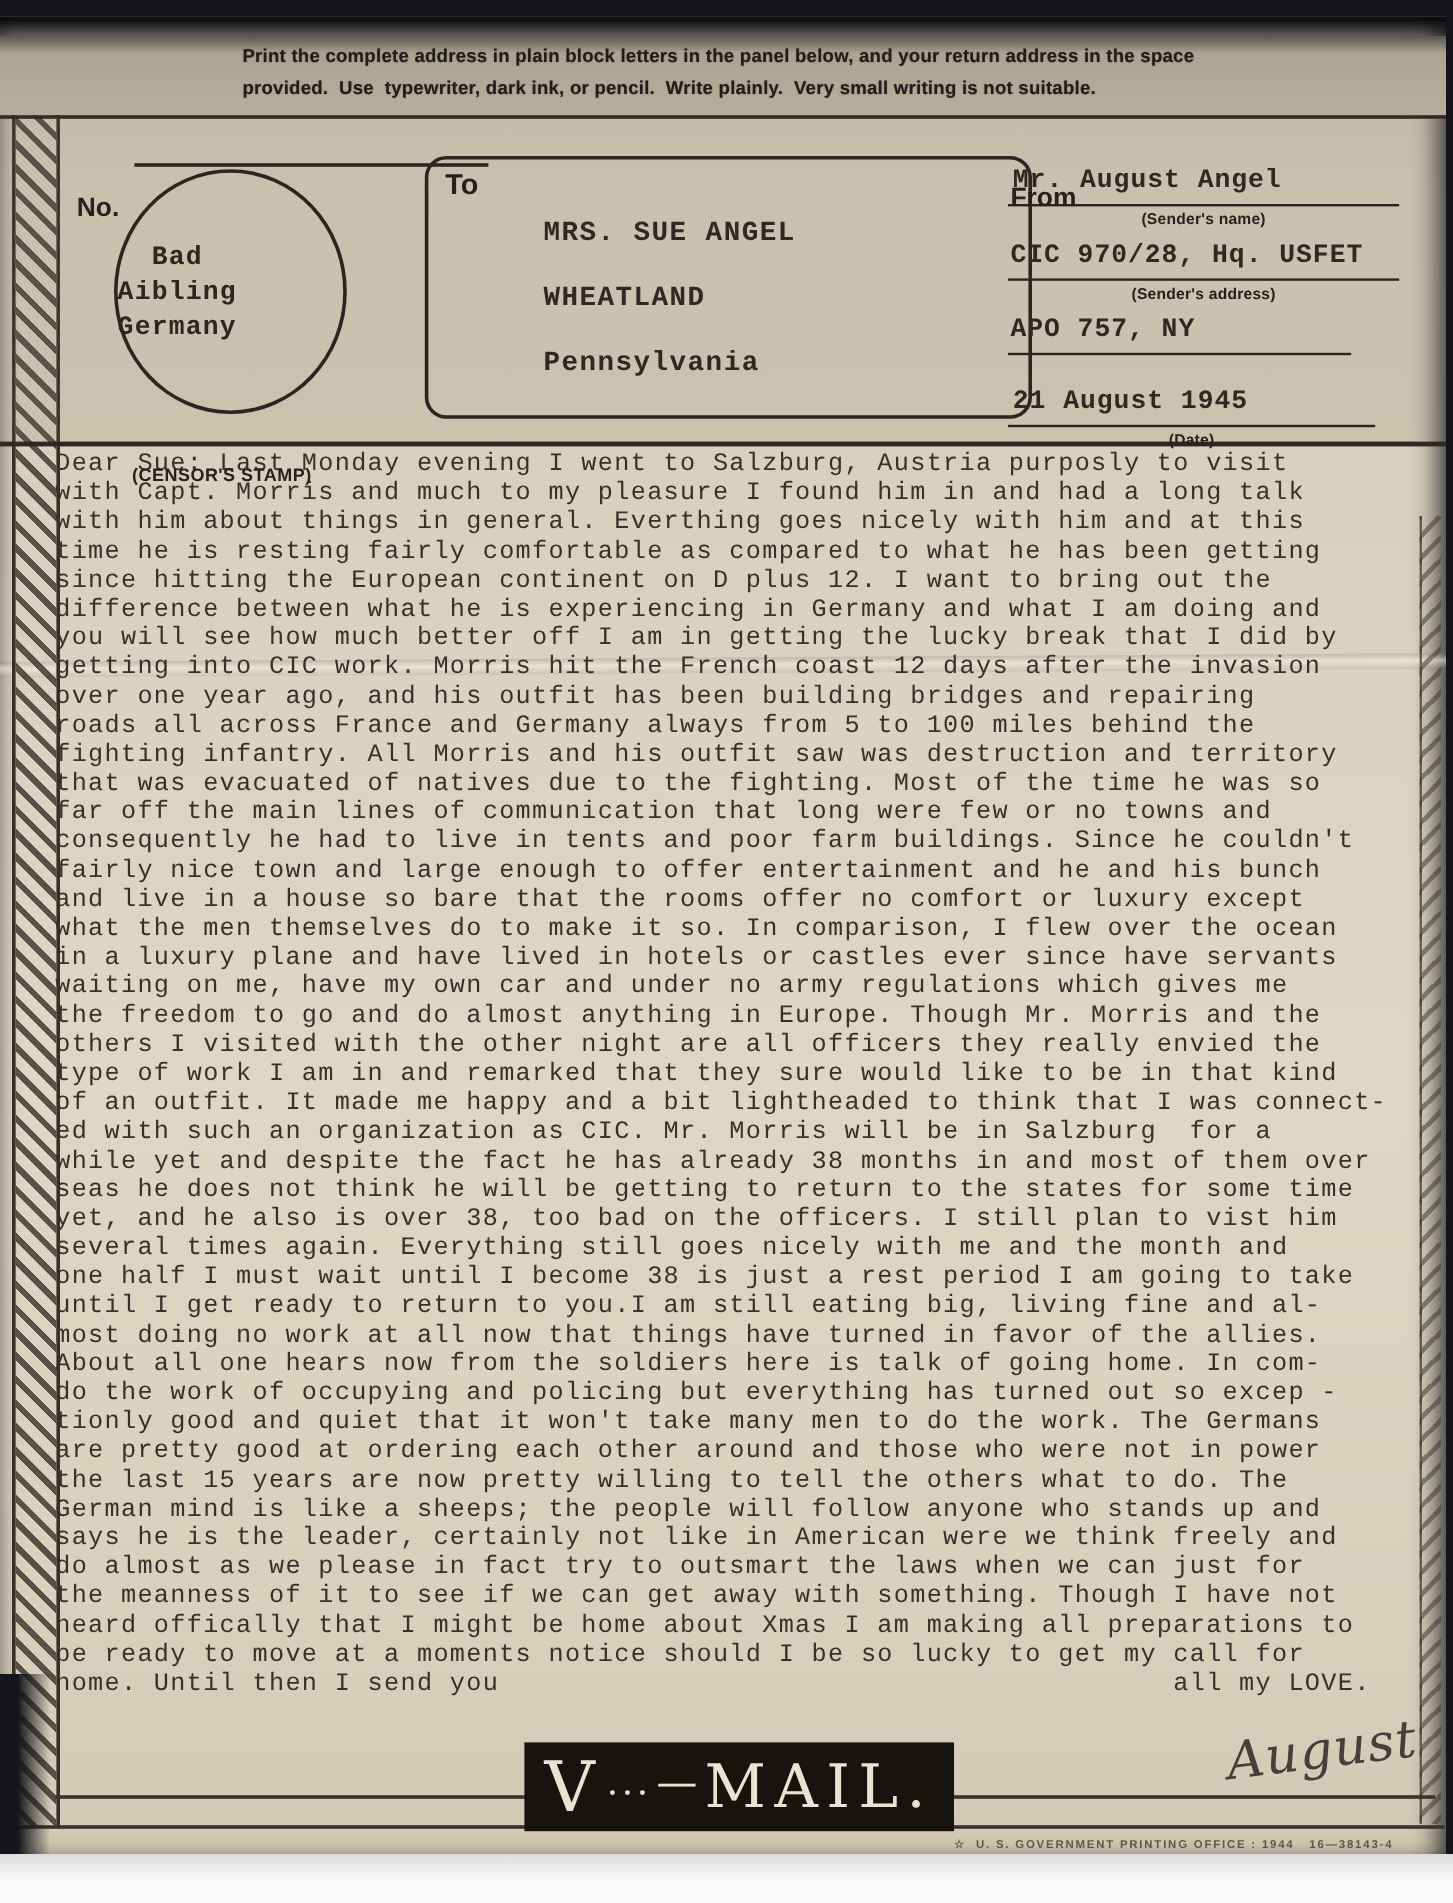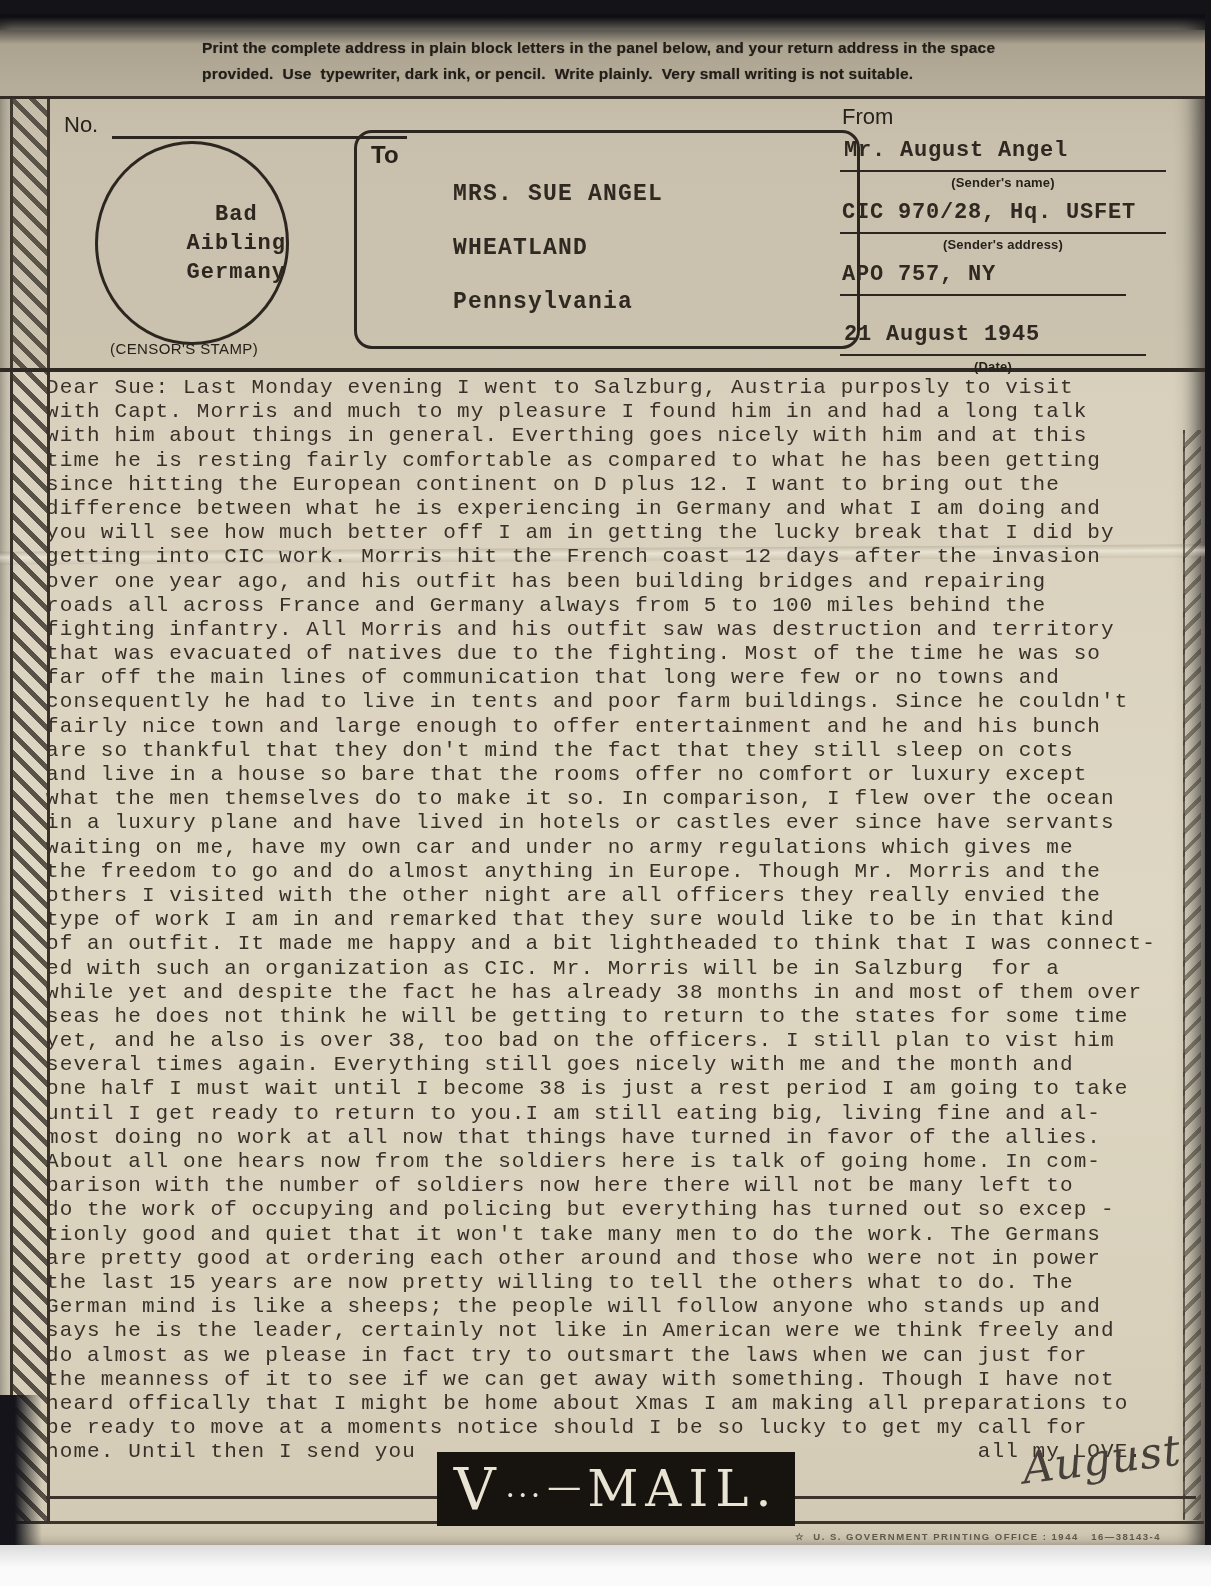--- a/index.html
+++ b/index.html
@@ -28,26 +28,26 @@
          background:repeating-linear-gradient(135deg,rgba(56,49,41,0) 0 9px,rgba(56,49,41,.5) 9px 13px);}
   
   .banner{position:absolute;left:0;top:30px;width:1205px;height:66px;z-index:3;
          background:linear-gradient(180deg,#a89f8c,#b5ac99 85%);border-bottom:3px solid #322c25;}
   .banner .bl{position:absolute;left:202px;white-space:pre;font-weight:bold;font-size:15.5px;
          color:#211d18;text-shadow:0 0 1px rgba(33,29,24,.55);letter-spacing:.2px;}
   .bl1{top:9px;} .bl2{top:35px;}
   
   .address-bg{position:absolute;left:0;top:99px;width:1205px;height:269px;z-index:2;
          background:rgba(118,108,90,.13);border-bottom:4px solid #2e2922;}
-  .form-label{font-weight:normal;color:#26211b;z-index:4;position:absolute;}
+  .form-label{font-weight:bold;color:#26211b;z-index:4;position:absolute;margin-top:48px;}
   .no-label{left:64px;top:112px;font-size:22px;}
   .no-line{position:absolute;left:112px;top:136px;width:295px;border-bottom:3px solid #2b2620;z-index:4;}
   .censor-circle{position:absolute;left:95px;top:141px;width:188px;height:198px;
          border:3.5px solid #2b2620;border-radius:50%;z-index:4;
-         display:flex;align-items:center;justify-content:flex-end;text-align:center;}
+         display:flex;align-items:center;justify-content:flex-start;text-align:center;}
   .censor-text{font-family:"Liberation Mono",monospace;font-size:22px;line-height:29px;
          color:#2d2720;font-weight:bold;letter-spacing:1px;}
   .censor-caption{left:110px;top:340px;font-size:15px;letter-spacing:.4px;}
   .to-box{position:absolute;left:318px;top:130px;width:500px;height:213px;
          border:3.5px solid #2b2620;border-radius:18px;z-index:4;margin-left:36px;}
   .to-label{left:14px;top:8px;font-size:24px;position:absolute;font-weight:bold;color:#26211b;}
   .typed{font-family:"Liberation Mono",monospace;color:#2f2921;position:absolute;z-index:4;white-space:pre;}
   .rcp{left:96px;font-size:23px;letter-spacing:1.2px;font-weight:bold;}
   .rcp1{top:48px;} .rcp2{top:102px;} .rcp3{top:156px;}
   .from-col{position:absolute;left:840px;top:104px;width:330px;height:264px;z-index:4;}
@@ -140,39 +140,37 @@
       <div class="tline">difference between what he is experiencing in Germany and what I am doing and</div>
       <div class="tline">you will see how much better off I am in getting the lucky break that I did by</div>
       <div class="tline">getting into CIC work. Morris hit the French coast 12 days after the invasion</div>
       <div class="tline">over one year ago, and his outfit has been building bridges and repairing</div>
       <div class="tline">roads all across France and Germany always from 5 to 100 miles behind the</div>
       <div class="tline">fighting infantry. All Morris and his outfit saw was destruction and territory</div>
       <div class="tline">that was evacuated of natives due to the fighting. Most of the time he was so</div>
       <div class="tline">far off the main lines of communication that long were few or no towns and</div>
       <div class="tline">consequently he had to live in tents and poor farm buildings. Since he couldn't</div>
       <div class="tline">fairly nice town and large enough to offer entertainment and he and his bunch</div>
-      <div class="tline">are so thankful that they don't mind the fact that they still sleep on cots</div>
       <div class="tline">and live in a house so bare that the rooms offer no comfort or luxury except</div>
       <div class="tline">what the men themselves do to make it so. In comparison, I flew over the ocean</div>
       <div class="tline">in a luxury plane and have lived in hotels or castles ever since have servants</div>
       <div class="tline">waiting on me, have my own car and under no army regulations which gives me</div>
       <div class="tline">the freedom to go and do almost anything in Europe. Though Mr. Morris and the</div>
       <div class="tline">others I visited with the other night are all officers they really envied the</div>
       <div class="tline">type of work I am in and remarked that they sure would like to be in that kind</div>
       <div class="tline">of an outfit. It made me happy and a bit lightheaded to think that I was connect-</div>
       <div class="tline">ed with such an organization as CIC. Mr. Morris will be in Salzburg  for a</div>
       <div class="tline">while yet and despite the fact he has already 38 months in and most of them over</div>
       <div class="tline">seas he does not think he will be getting to return to the states for some time</div>
       <div class="tline">yet, and he also is over 38, too bad on the officers. I still plan to vist him</div>
       <div class="tline">several times again. Everything still goes nicely with me and the month and</div>
       <div class="tline">one half I must wait until I become 38 is just a rest period I am going to take</div>
       <div class="tline">until I get ready to return to you.I am still eating big, living fine and al-</div>
       <div class="tline">most doing no work at all now that things have turned in favor of the allies.</div>
       <div class="tline">About all one hears now from the soldiers here is talk of going home. In com-</div>
-      <div class="tline">parison with the number of soldiers now here there will not be many left to</div>
       <div class="tline">do the work of occupying and policing but everything has turned out so excep -</div>
       <div class="tline">tionly good and quiet that it won't take many men to do the work. The Germans</div>
       <div class="tline">are pretty good at ordering each other around and those who were not in power</div>
       <div class="tline">the last 15 years are now pretty willing to tell the others what to do. The</div>
       <div class="tline">German mind is like a sheeps; the people will follow anyone who stands up and</div>
       <div class="tline">says he is the leader, certainly not like in American were we think freely and</div>
       <div class="tline">do almost as we please in fact try to outsmart the laws when we can just for</div>
       <div class="tline">the meanness of it to see if we can get away with something. Though I have not</div>
       <div class="tline">heard offically that I might be home about Xmas I am making all preparations to</div>
       <div class="tline">be ready to move at a moments notice should I be so lucky to get my call for</div>

